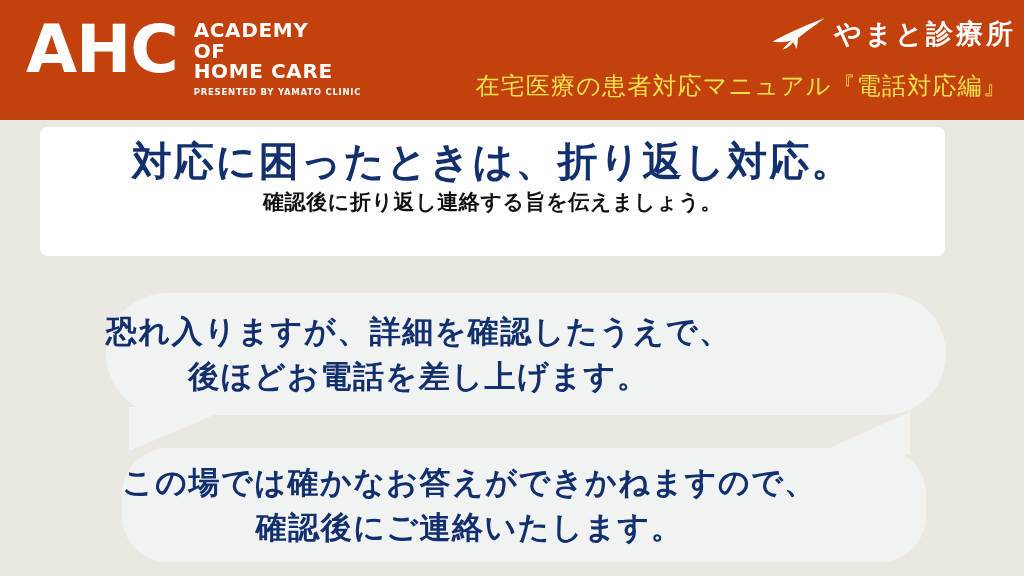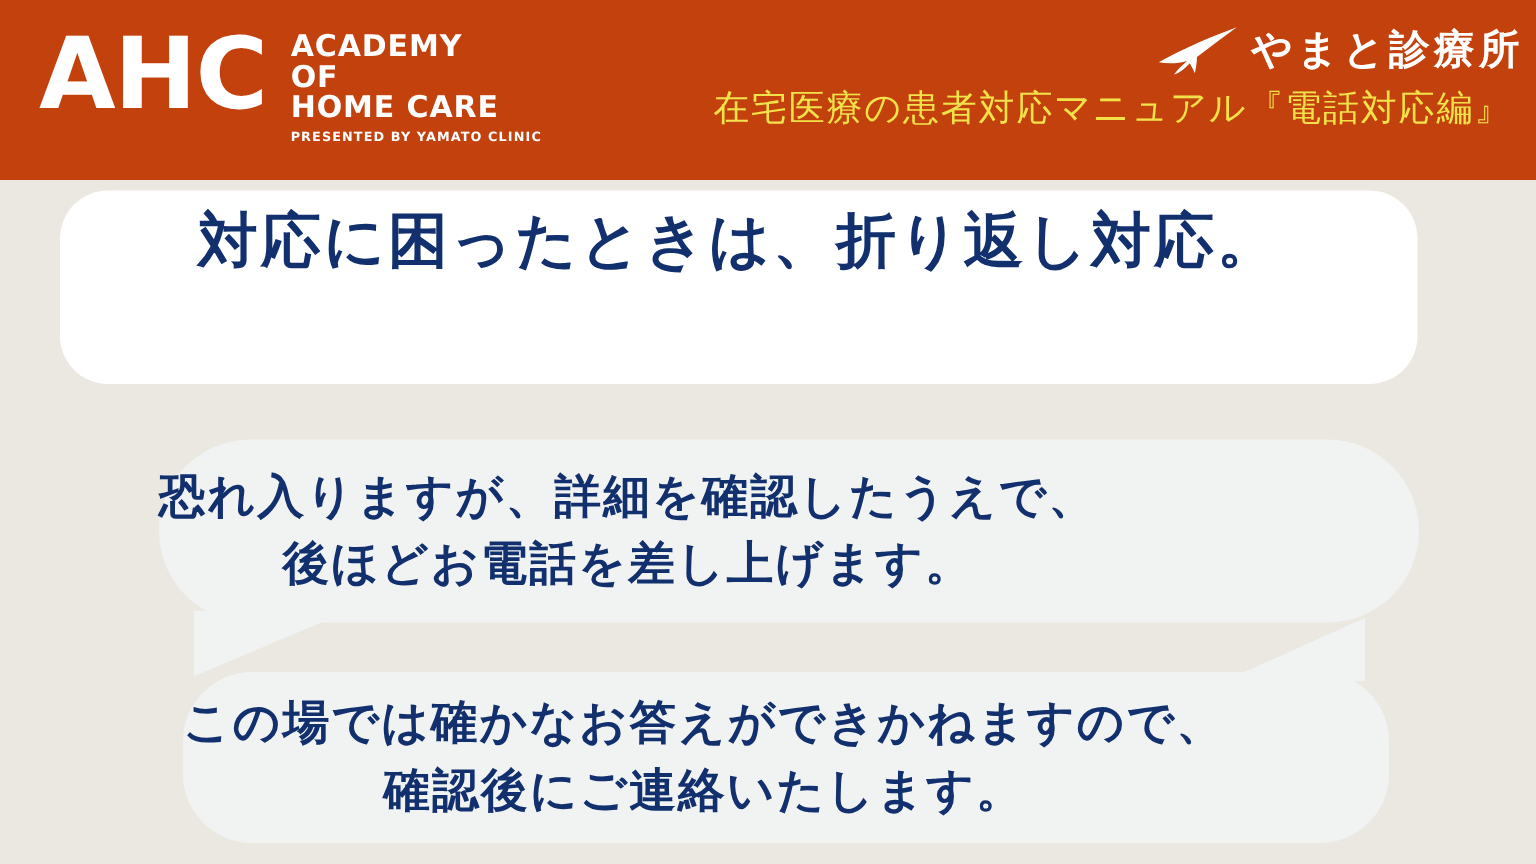--- a/index.html
+++ b/index.html
@@ -91,40 +91,40 @@
     font-weight: 700;
     font-size: 27px;
     line-height: 30px;
     letter-spacing: 3px;
     white-space: nowrap;
   }
 
   .header-subtitle {
     position: absolute;
     right: 16px;
-    top: 58px;
+    top: 72px;
     color: #f2e24a;
     font-family: "DejaVu Sans", "Liberation Sans", sans-serif;
     font-weight: 500;
     font-size: 24px;
     line-height: 28px;
     letter-spacing: 1.2px;
     white-space: nowrap;
     margin-left: 35px;
   }
 
   
   .lead-card {
     position: absolute;
     left: 40px;
     top: 127px;
     width: 905px;
     height: 129px;
     background: #ffffff;
-    border-radius: 32px;
+    border-radius: 8px;
     box-sizing: border-box;
     padding: 10px 20px 0 20px;
     text-align: center;
   }
   .lead-heading {
     color: #12306e;
     font-family: "DejaVu Sans", "Liberation Sans", sans-serif;
     font-weight: 700;
     font-size: 40px;
     line-height: 48px;
@@ -228,20 +228,21 @@
       </svg>
       <div class="clinic-name">やまと診療所</div>
     </div>
 
     <div class="header-subtitle">在宅医療の患者対応マニュアル『電話対応編』</div>
   </div>
 
   <div class="lead-card">
     <div class="lead-heading">対応に困ったときは、折り返し対応。</div>
     <div class="lead-sub">
+      <span class="ln">確認後に折り返し連絡する旨を伝えましょう。</span>
     </div>
   </div>
 
   <div class="tail-one"></div>
   <div class="bubble bubble-one">
     <div class="bubble-text">
       <span class="ln">恐れ入りますが、詳細を確認したうえで、</span>
       <span class="ln">後ほどお電話を差し上げます。</span>
     </div>
   </div>

